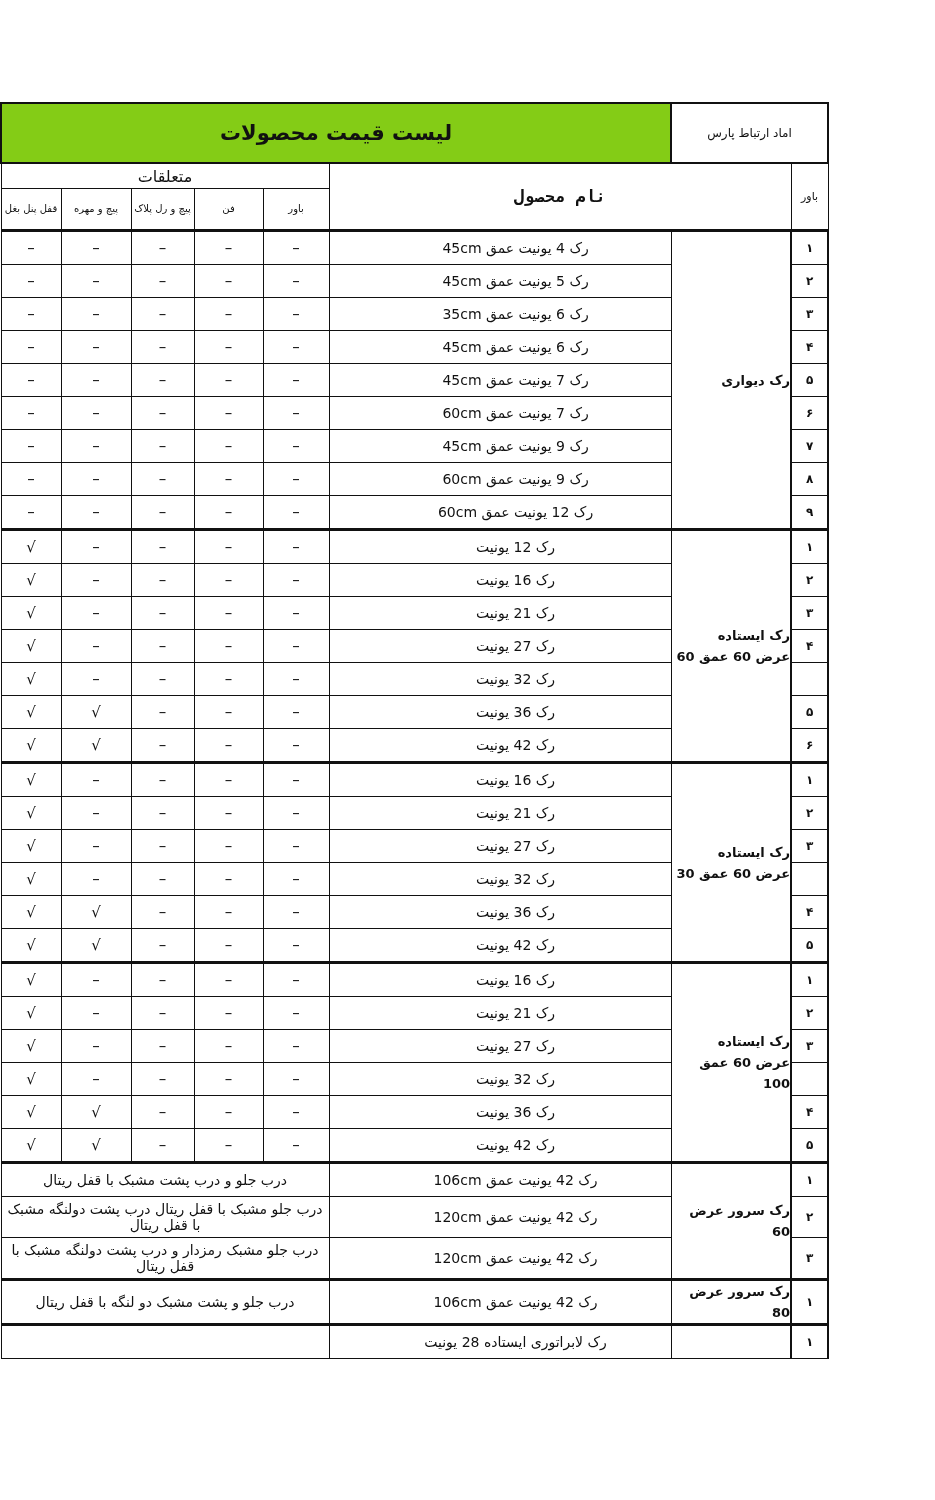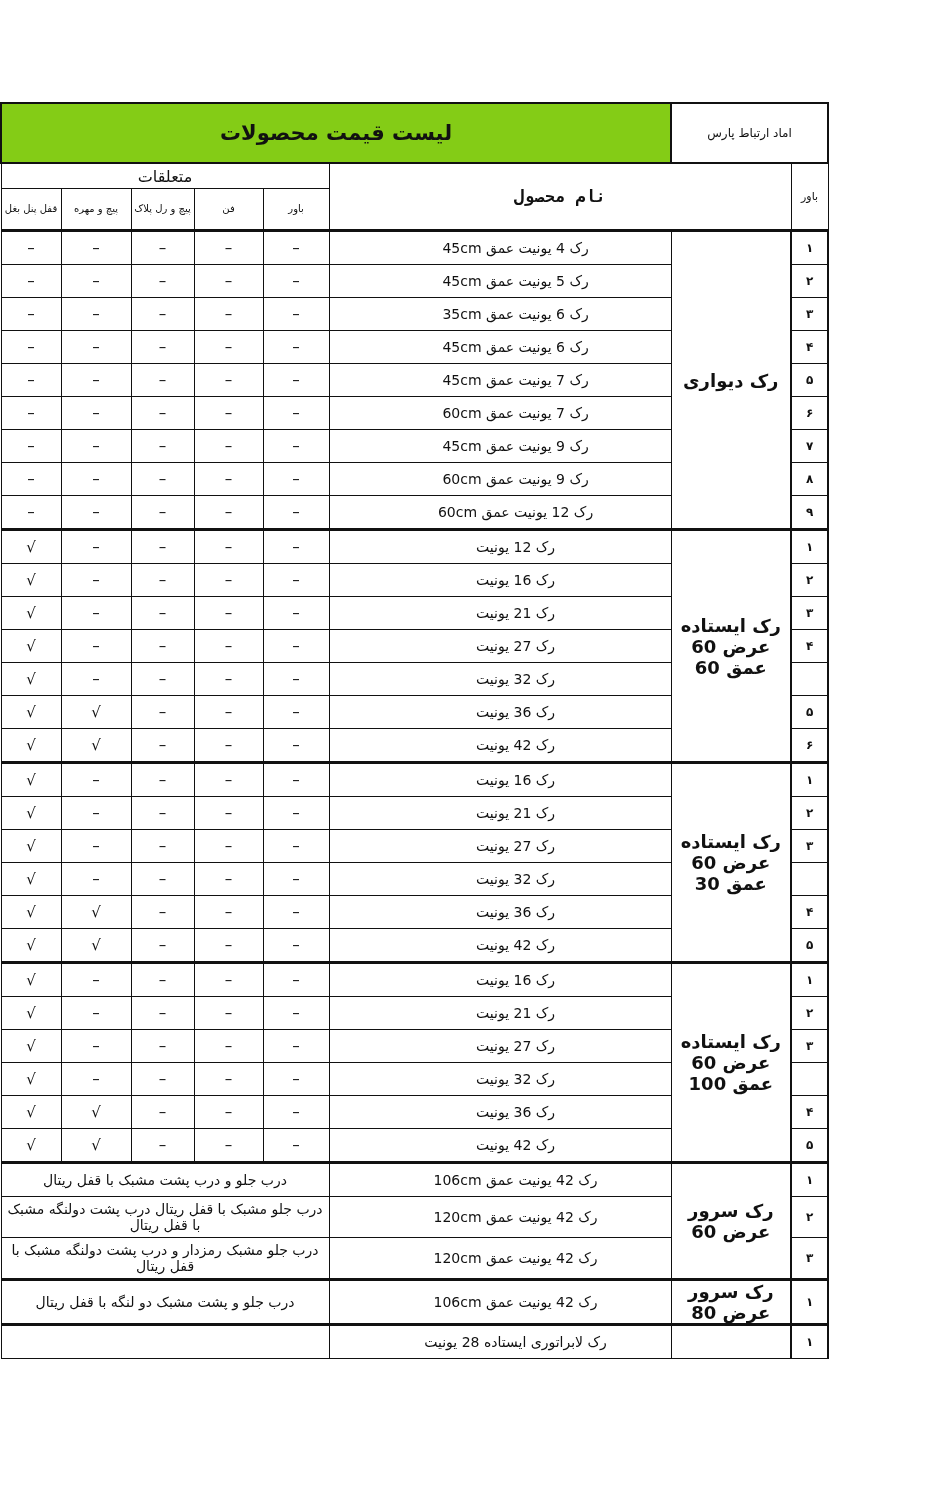--- a/index.html
+++ b/index.html
@@ -10,21 +10,21 @@
   td, th { border:1.5px solid #111; padding:0; text-align:center; vertical-align:middle;
            font-weight:normal; overflow:hidden; }
   .title-row td { height:58px; }
   .brand { font-size:12px; border-width:2.5px; }
   .title { background:#84cc16; font-size:21px; font-weight:bold; border-width:2.5px; }
   .hdr-radif { font-size:11px; height:26px; }
   .hdr-name { font-size:17px; font-weight:bold;font-family:Liberation Mono, monospace; }
   .hdr-group { font-size:16px; font-weight:normal; height:24px; }
   .hdr-sub { font-size:10px; height:40px; line-height:14px; }
   .radif { font-size:12px; font-weight:bold; border-left:2.5px solid #111; border-right:2.5px solid #111; }
-  .cat { font-size:18px; font-weight:bold; line-height:21px; }
+  .cat { font-size:13px; font-weight:bold; line-height:21px;text-align:right; }
   .name { font-size:14px;padding-left:31px; }
   .mark { font-size:15px; }
   .mark.dash { color:#222; }
   .note { font-size:14px; }
   tr.data td { height:32px; }
   tr.group-start td { border-top:3px solid #111; }
   tr.tall td { height:40px;margin-top:28px; }
 </style>
 </head>
 <body>

